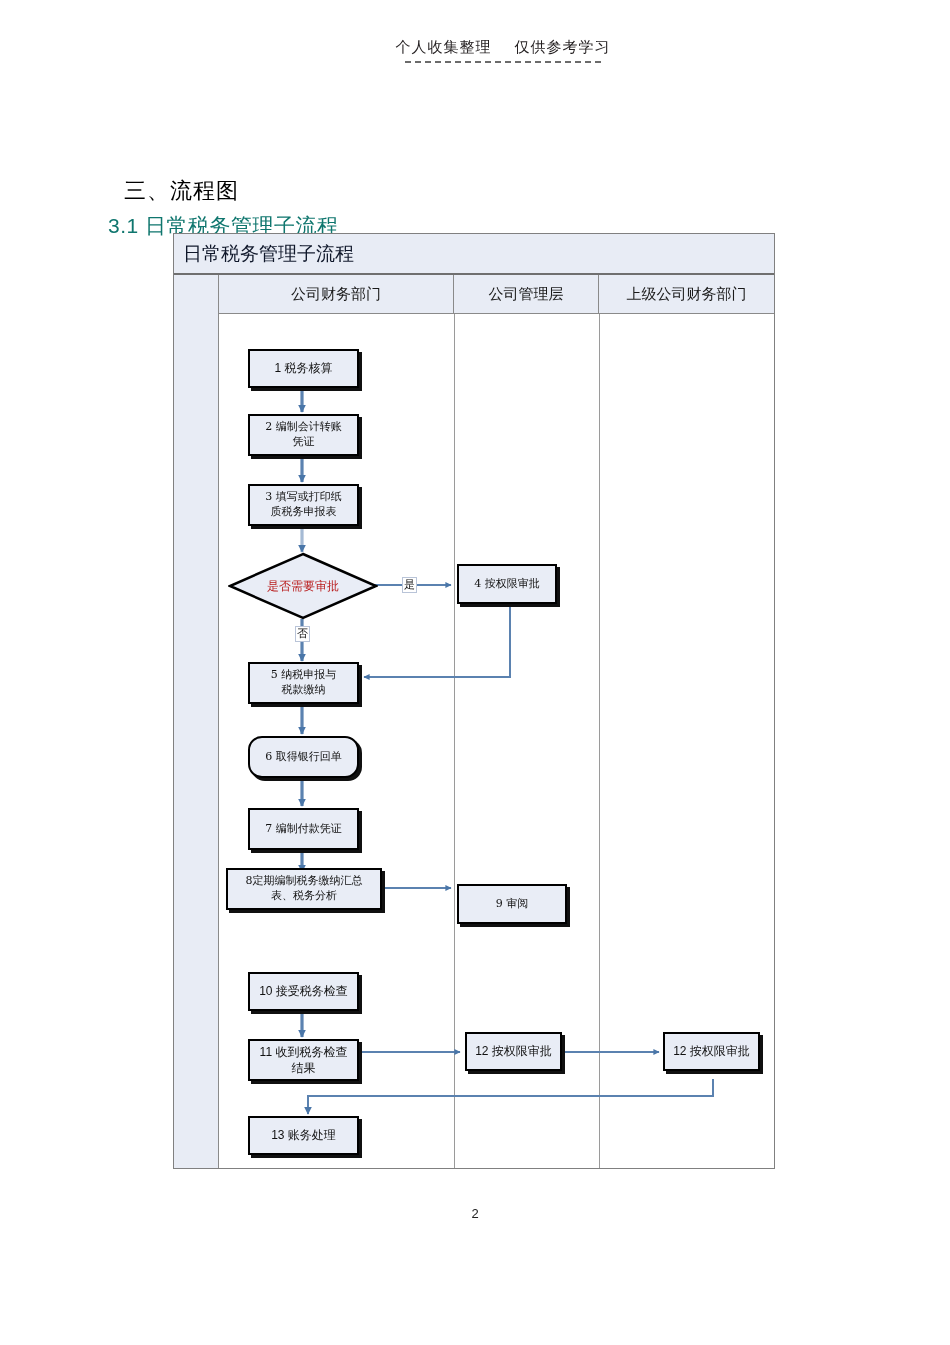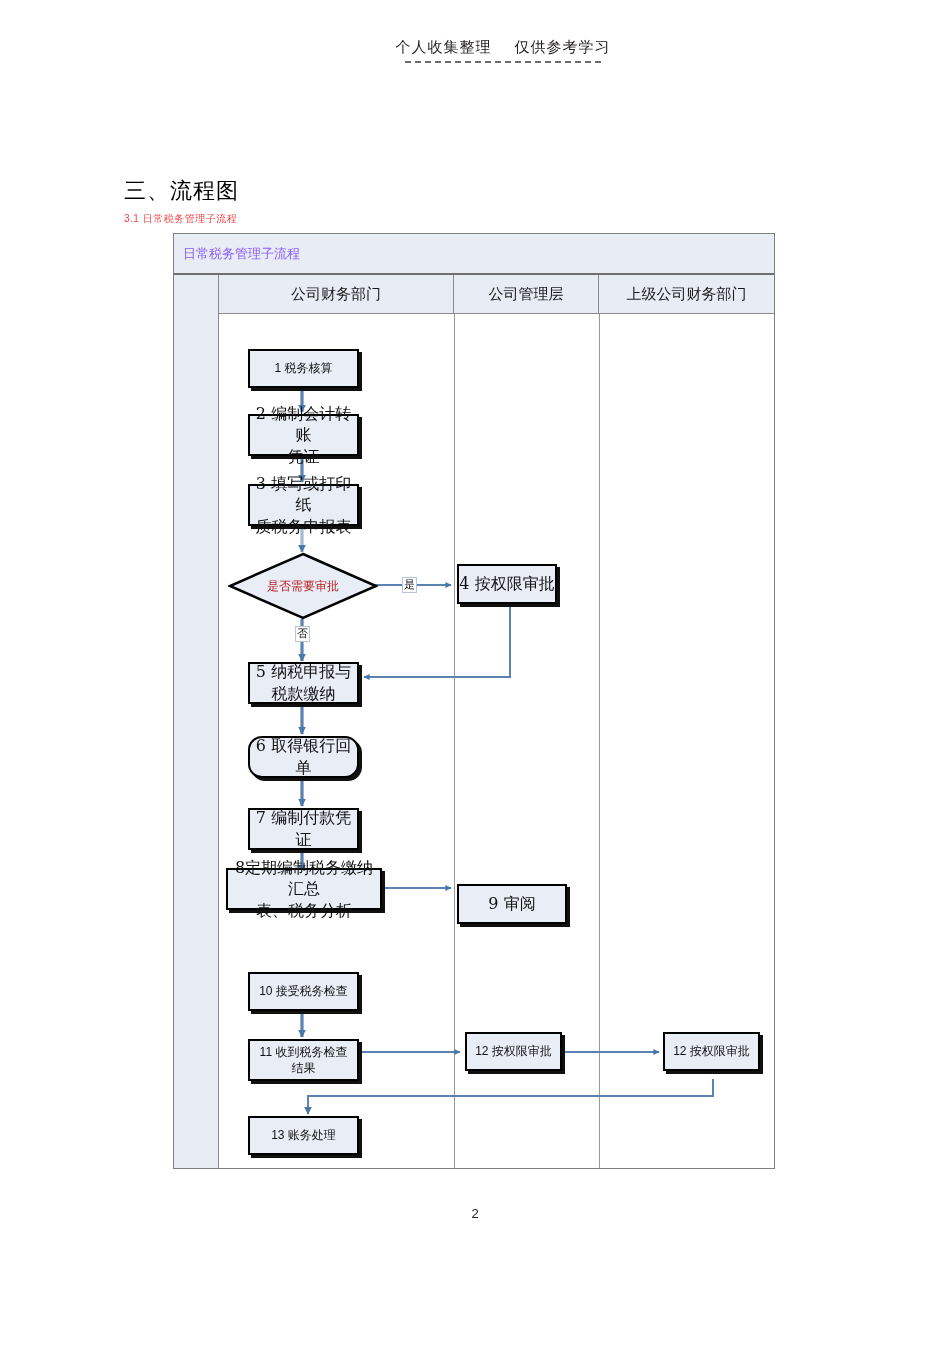--- a/index.html
+++ b/index.html
@@ -29,43 +29,43 @@
     border-top:2px dashed #6b6b6b;
   }
   
   #h-main {
     position:absolute; left:124px; top:176px;
     font-family:"DejaVu Serif", serif;
     font-size:22px; font-weight:400; color:#000;
     letter-spacing:1px;
   }
   #h-sub {
-    position:absolute; left:124px; top:212px;
+    position:absolute; left:108px; top:212px;
     font-family:"Liberation Sans", sans-serif;
-    font-size:10px; color:#ef4444;
+    font-size:21px; color:#0f766e;
     letter-spacing:.5px;
   }
   
   #flow-frame {
     position:absolute; left:173px; top:233px;
     width:602px; height:936px;
     border:1px solid #808080;
     box-sizing:border-box;
     background:#ffffff;
   }
   #flow-title {
     position:absolute; left:0; top:0; width:600px; height:41px;
     background:#e8ecf5;
     border-bottom:2px solid #6f6f6f;
     box-sizing:border-box;
     display:flex; align-items:center;
   }
   #flow-title .t {
     font-family:"DejaVu Serif", serif;
-    font-size:13px; padding-left:9px; color:#8b5cf6;
+    font-size:19px; padding-left:9px; color:#0f172a;
   }
   #gutter-col {
     position:absolute; left:0; top:41px; width:45px; height:893px;
     background:#e8ecf5;
     border-right:1px solid #8a8a8a;
     box-sizing:border-box;
   }
   #col-head-row {
     position:absolute; left:45px; top:41px; width:555px; height:39px;
     background:#e8ecf5;
@@ -98,21 +98,21 @@
   
   .node {
     position:absolute;
     background:#e9edf6;
     border:2px solid #000000;
     box-sizing:border-box;
     box-shadow:3px 3px 0 0 #101010;
     display:flex; align-items:center; justify-content:center;
     text-align:center;
     font-family:"DejaVu Serif", serif;
-    font-size:16px; line-height:1.35;
+    font-size:11px; line-height:1.35;
     color:#111111;
     white-space:pre-line;
   }
   .node.sans { font-family:"Liberation Sans", sans-serif; font-size:12px; }
   .diamond-wrap { position:absolute; }
   .diamond-wrap svg { display:block; }
   .diamond-label {
     position:absolute; left:0; top:0; width:100%; height:100%;
     display:flex; align-items:center; justify-content:center;
     font-family:"DejaVu Serif", serif; font-size:12px; color:#b91c1c;

